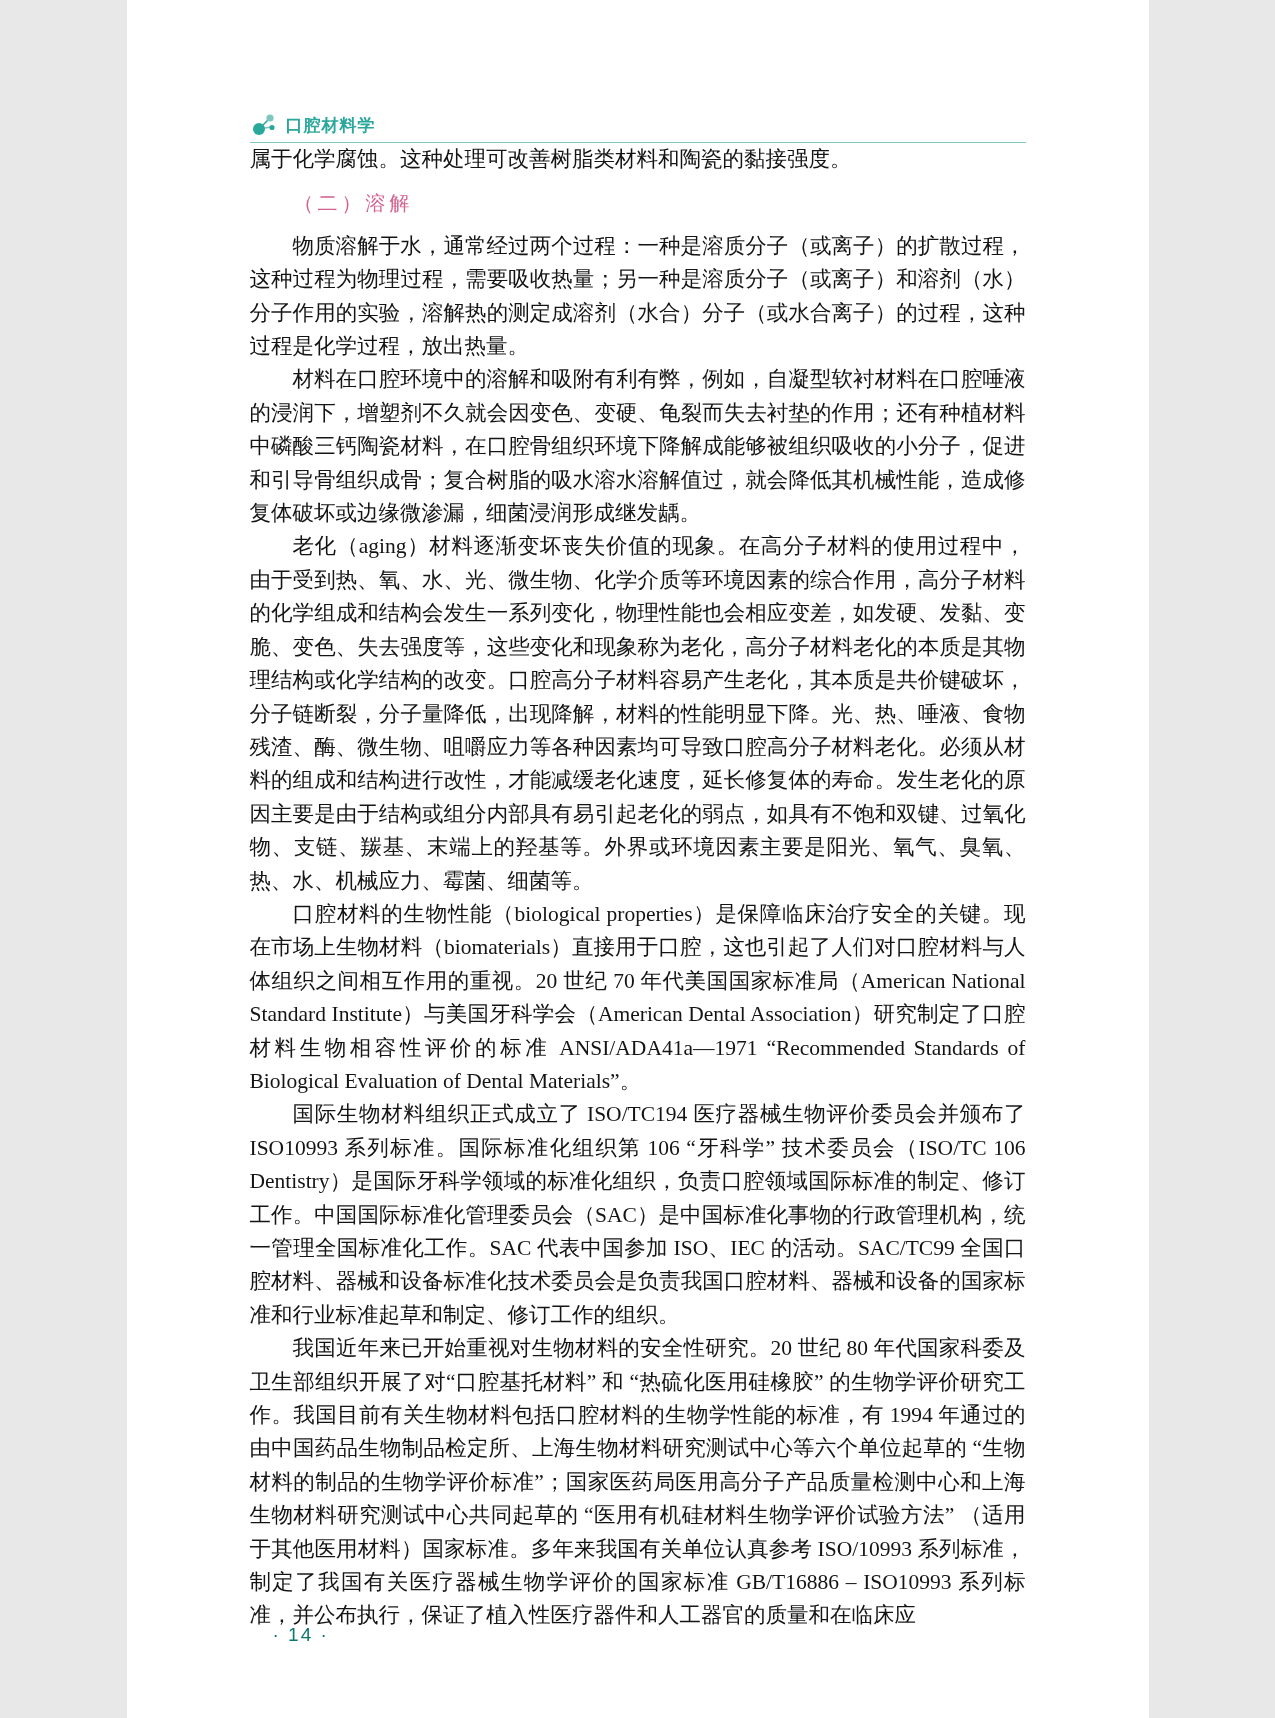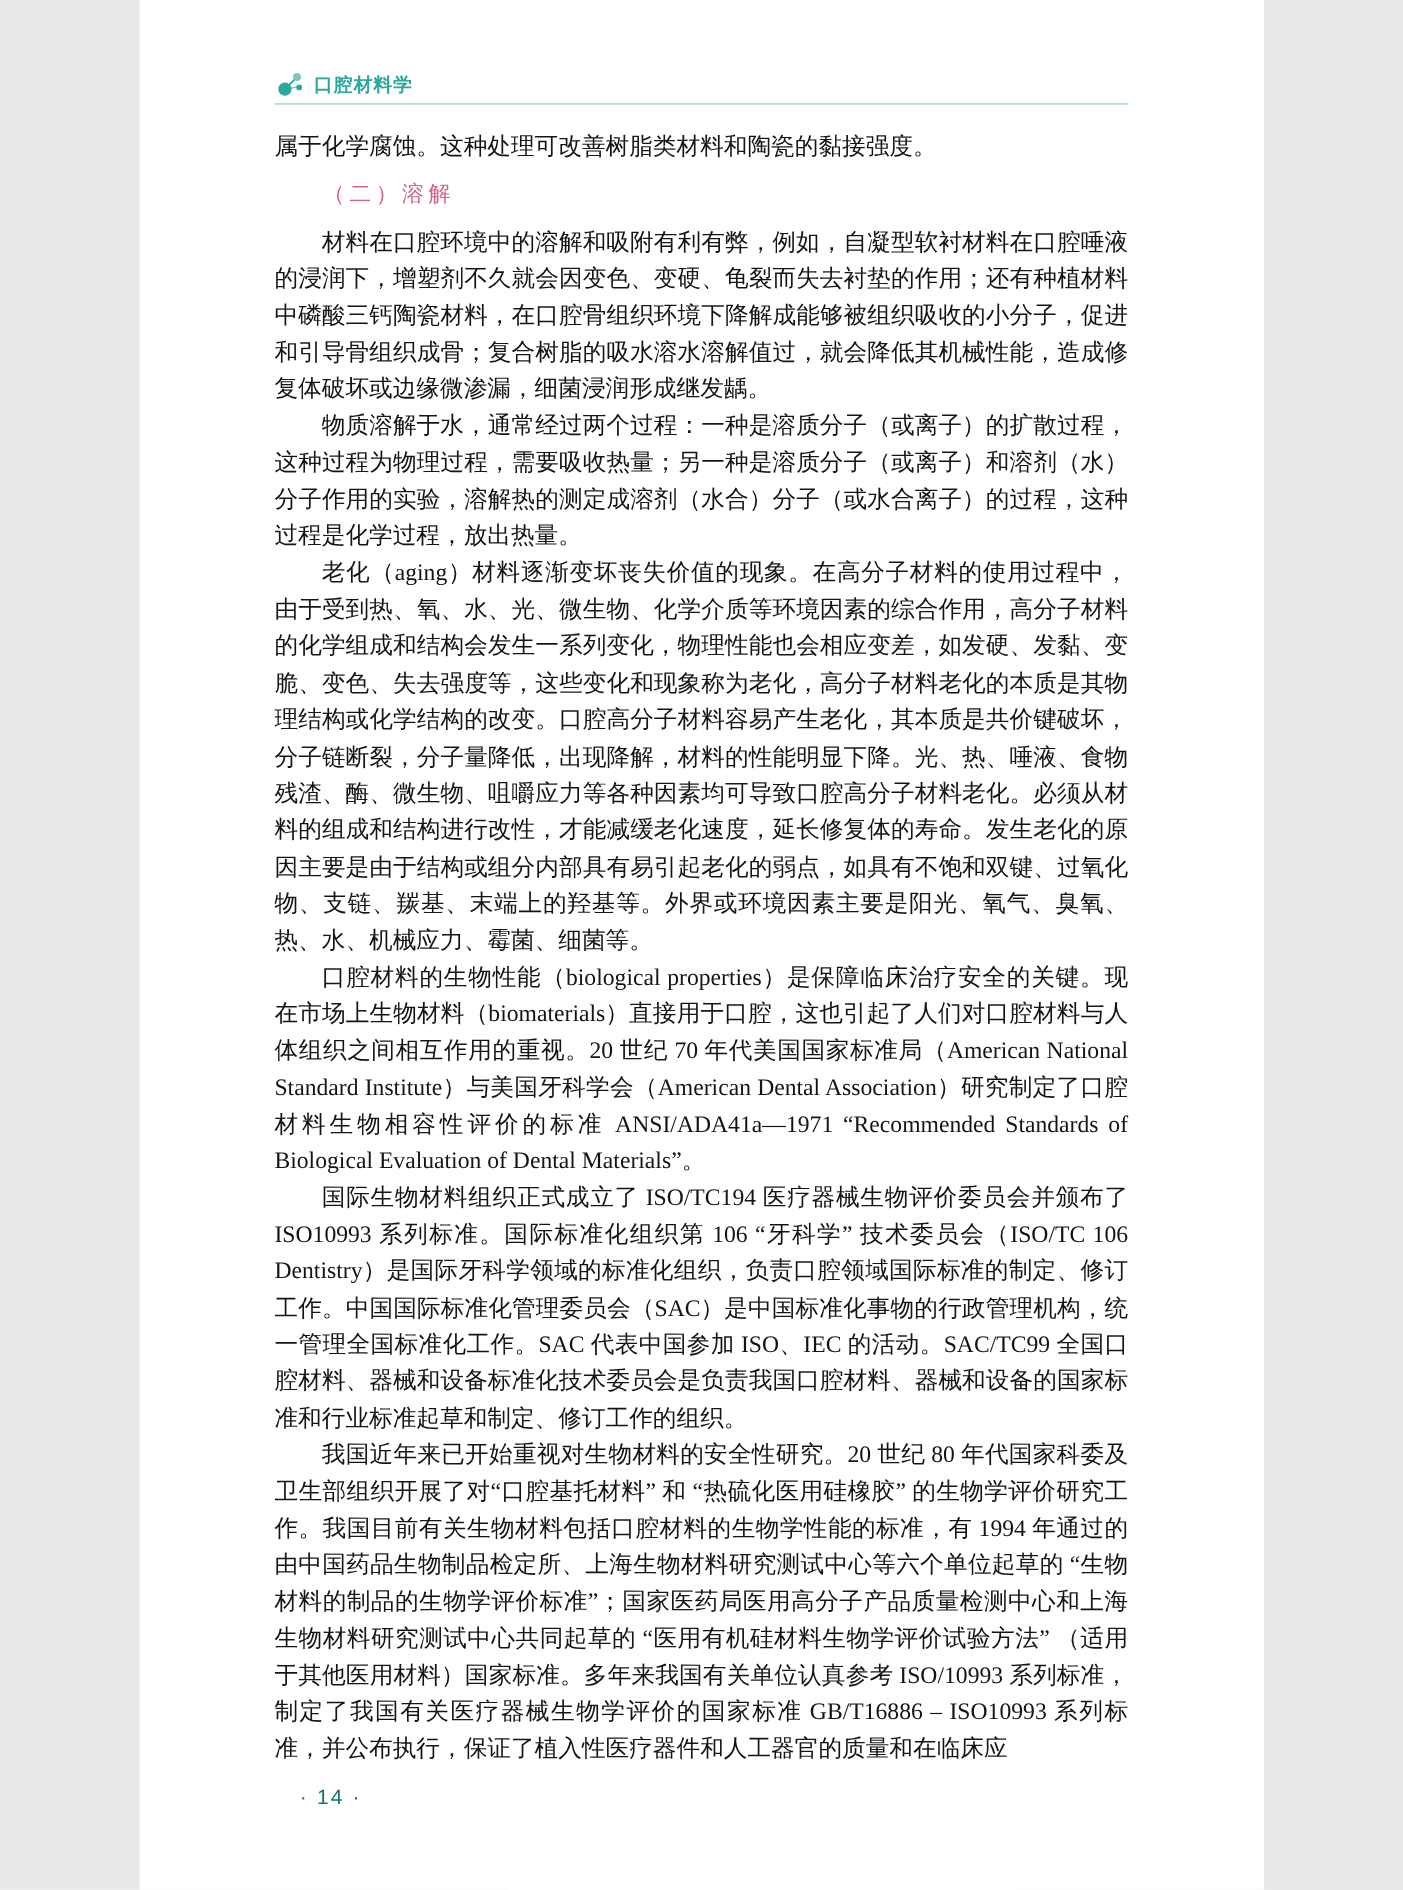--- a/index.html
+++ b/index.html
@@ -7,21 +7,21 @@
     background: #e8e8e8;
     font-family: "Liberation Serif", "DejaVu Serif", serif;
   }
   .page {
     position: relative;
     width: 1022px;
     height: 1718px;
     margin: 0 auto;
     background: #ffffff;
     box-sizing: border-box;
-    padding: 64px 123px 0 123px;
+    padding: 112px 123px 0 123px;
     overflow: hidden;
   }
   
   .page-header { position: relative; }
   .header-row {
     display: flex;
     align-items: center;
     gap: 8px;
     height: 26px;
   }
@@ -34,21 +34,20 @@
     letter-spacing: 1px;
   }
   .header-rule {
     margin-top: 4px;
     height: 1px;
     background: #7fc6bf;
     width: 100%;
   }
   
   .page-body {
-    margin-top: 22px;
     color: #141414;
     font-size: 21.5px;
     line-height: 33.4px;
     text-align: justify;
   }
   .page-body p {
     margin: 0;
     text-indent: 2em;
   }
   .page-body p.no-indent { text-indent: 0; }
@@ -96,22 +95,22 @@
         </svg>
       </span>
       <span class="book-title">口腔材料学</span>
     </div>
     <div class="header-rule"></div>
   </header>
 
   <main class="page-body">
     <p class="no-indent">属于化学腐蚀。这种处理可改善树脂类材料和陶瓷的黏接强度。</p>
     <h3 class="subheading-pink">（二）溶解</h3>
+    <p>物质溶解于水，通常经过两个过程：一种是溶质分子（或离子）的扩散过程，这种过程为物理过程，需要吸收热量；另一种是溶质分子（或离子）和溶剂（水）分子作用的实验，溶解热的测定成溶剂（水合）分子（或水合离子）的过程，这种过程是化学过程，放出热量。</p>
     <p>材料在口腔环境中的溶解和吸附有利有弊，例如，自凝型软衬材料在口腔唾液的浸润下，增塑剂不久就会因变色、变硬、龟裂而失去衬垫的作用；还有种植材料中磷酸三钙陶瓷材料，在口腔骨组织环境下降解成能够被组织吸收的小分子，促进和引导骨组织成骨；复合树脂的吸水溶水溶解值过，就会降低其机械性能，造成修复体破坏或边缘微渗漏，细菌浸润形成继发龋。</p>
-    <p>物质溶解于水，通常经过两个过程：一种是溶质分子（或离子）的扩散过程，这种过程为物理过程，需要吸收热量；另一种是溶质分子（或离子）和溶剂（水）分子作用的实验，溶解热的测定成溶剂（水合）分子（或水合离子）的过程，这种过程是化学过程，放出热量。</p>
     <p>老化（aging）材料逐渐变坏丧失价值的现象。在高分子材料的使用过程中，由于受到热、氧、水、光、微生物、化学介质等环境因素的综合作用，高分子材料的化学组成和结构会发生一系列变化，物理性能也会相应变差，如发硬、发黏、变脆、变色、失去强度等，这些变化和现象称为老化，高分子材料老化的本质是其物理结构或化学结构的改变。口腔高分子材料容易产生老化，其本质是共价键破坏，分子链断裂，分子量降低，出现降解，材料的性能明显下降。光、热、唾液、食物残渣、酶、微生物、咀嚼应力等各种因素均可导致口腔高分子材料老化。必须从材料的组成和结构进行改性，才能减缓老化速度，延长修复体的寿命。发生老化的原因主要是由于结构或组分内部具有易引起老化的弱点，如具有不饱和双键、过氧化物、支链、羰基、末端上的羟基等。外界或环境因素主要是阳光、氧气、臭氧、热、水、机械应力、霉菌、细菌等。</p>
     <p>口腔材料的生物性能（biological properties）是保障临床治疗安全的关键。现在市场上生物材料（biomaterials）直接用于口腔，这也引起了人们对口腔材料与人体组织之间相互作用的重视。20 世纪 70 年代美国国家标准局（American National Standard Institute）与美国牙科学会（American Dental Association）研究制定了口腔材料生物相容性评价的标准 ANSI/ADA41a—1971 “Recommended Standards of Biological Evaluation of Dental Materials”。</p>
     <p>国际生物材料组织正式成立了 ISO/TC194 医疗器械生物评价委员会并颁布了 ISO10993 系列标准。国际标准化组织第 106 “牙科学” 技术委员会（ISO/TC 106 Dentistry）是国际牙科学领域的标准化组织，负责口腔领域国际标准的制定、修订工作。中国国际标准化管理委员会（SAC）是中国标准化事物的行政管理机构，统一管理全国标准化工作。SAC 代表中国参加 ISO、IEC 的活动。SAC/TC99 全国口腔材料、器械和设备标准化技术委员会是负责我国口腔材料、器械和设备的国家标准和行业标准起草和制定、修订工作的组织。</p>
     <p>我国近年来已开始重视对生物材料的安全性研究。20 世纪 80 年代国家科委及卫生部组织开展了对“口腔基托材料” 和 “热硫化医用硅橡胶” 的生物学评价研究工作。我国目前有关生物材料包括口腔材料的生物学性能的标准，有 1994 年通过的由中国药品生物制品检定所、上海生物材料研究测试中心等六个单位起草的 “生物材料的制品的生物学评价标准”；国家医药局医用高分子产品质量检测中心和上海生物材料研究测试中心共同起草的 “医用有机硅材料生物学评价试验方法” （适用于其他医用材料）国家标准。多年来我国有关单位认真参考 ISO/10993 系列标准，制定了我国有关医疗器械生物学评价的国家标准 GB/T16886 – ISO10993 系列标准，并公布执行，保证了植入性医疗器件和人工器官的质量和在临床应</p>
   </main>
 
   <span class="page-number">· 14 ·</span>
 
 </div>
 

